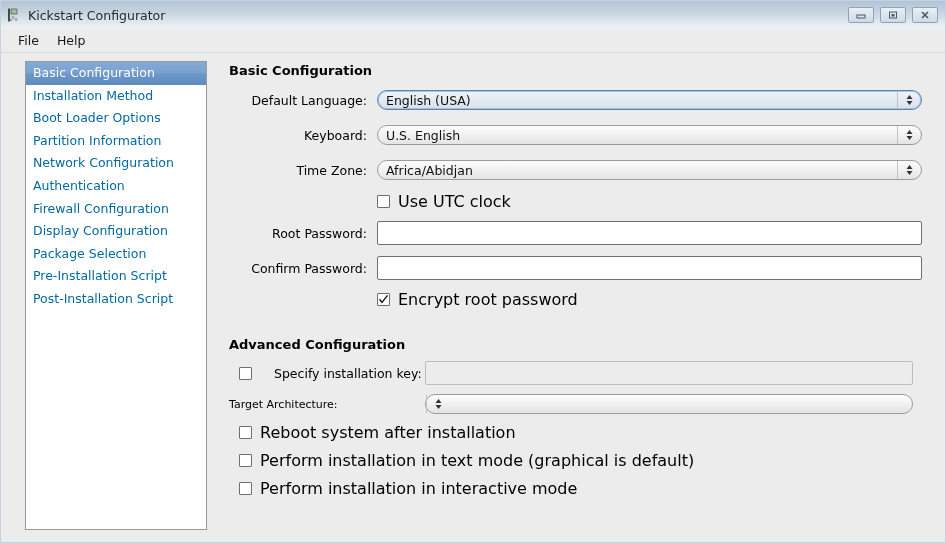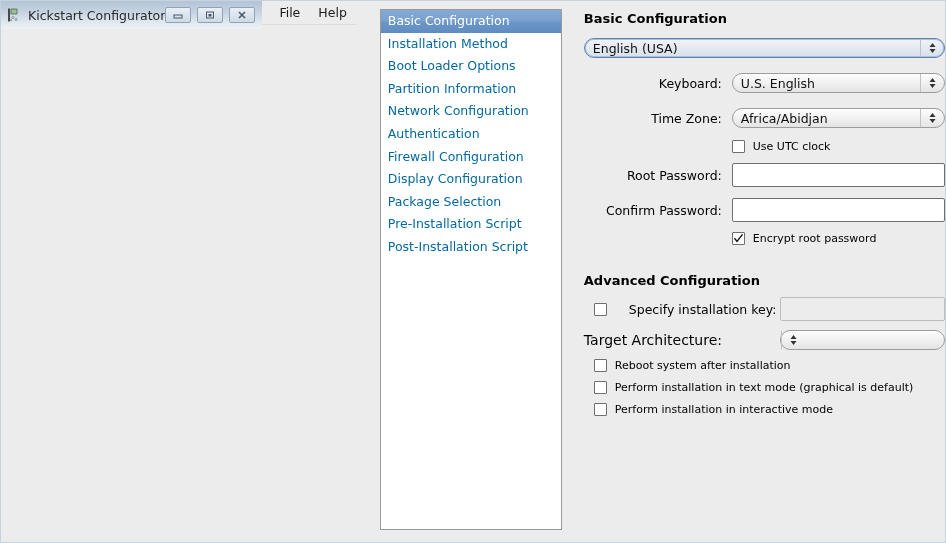--- a/index.html
+++ b/index.html
@@ -18,21 +18,21 @@
 
   
   #window {
     width: 946px;
     height: 543px;
     position: relative;
     box-sizing: border-box;
     background: #ececec;
     border: 1px solid #c5d3e0;
     display: flex;
-    flex-direction: row;
+    flex-direction: column;
   }
 
   
   #titlebar {
     height: 28px;
     flex: 0 0 28px;
     background: linear-gradient(to bottom, #b4c4d6 0%, #c6d3e0 40%, #dde6ee 72%, #eef2f5 100%);
     display: flex;
     align-items: center;
     padding: 0 4px 0 5px;
@@ -221,21 +221,21 @@
     background: #ffffff;
     border-radius: 1px;
     position: relative;
     display: flex;
     align-items: center;
     justify-content: center;
   }
   .cb svg { display: block; }
   .cbrow .cblabel {
     margin-left: 8px;
-    font-size: 11px;
+    font-size: 16px;
     white-space: nowrap;
   }
 
   .advrow {
     display: flex;
     align-items: center;
     margin-top: 9px;
   }
   .advrow .advlbl-cb {
     display: flex;
@@ -244,21 +244,21 @@
     flex: 0 0 196px;
     padding-left: 10px;
     box-sizing: border-box;
     gap: 22px;
   }
   .advrow .advlbl {
     width: 196px;
     flex: 0 0 196px;
     text-align: left;
     box-sizing: border-box;
-    font-size: 14px;
+    font-size: 11px;
     white-space: nowrap;
   }
   .advrow .field-wide {
     flex: 1 1 auto;
     max-width: 488px;
   }
   #advanced-title { margin-top: 28px; }
 </style>
 </head>
 <body>
@@ -315,20 +315,21 @@
       <div class="side-item">Package Selection</div>
       <div class="side-item">Pre-Installation Script</div>
       <div class="side-item">Post-Installation Script</div>
     </div>
 
     <div id="main">
 
       <div class="section-title">Basic Configuration</div>
 
       <div class="row">
+        <span class="lbl">Default Language:</span>
         <span class="combo focused">
           <span class="ctext">English (USA)</span>
           <span class="carrow">
             <svg width="9" height="14" viewBox="0 0 9 14">
               <path d="M4.5 2 L7.5 6 L1.5 6 Z" fill="#333"></path>
               <path d="M4.5 12 L7.5 8 L1.5 8 Z" fill="#333"></path>
             </svg>
           </span>
         </span>
       </div>

